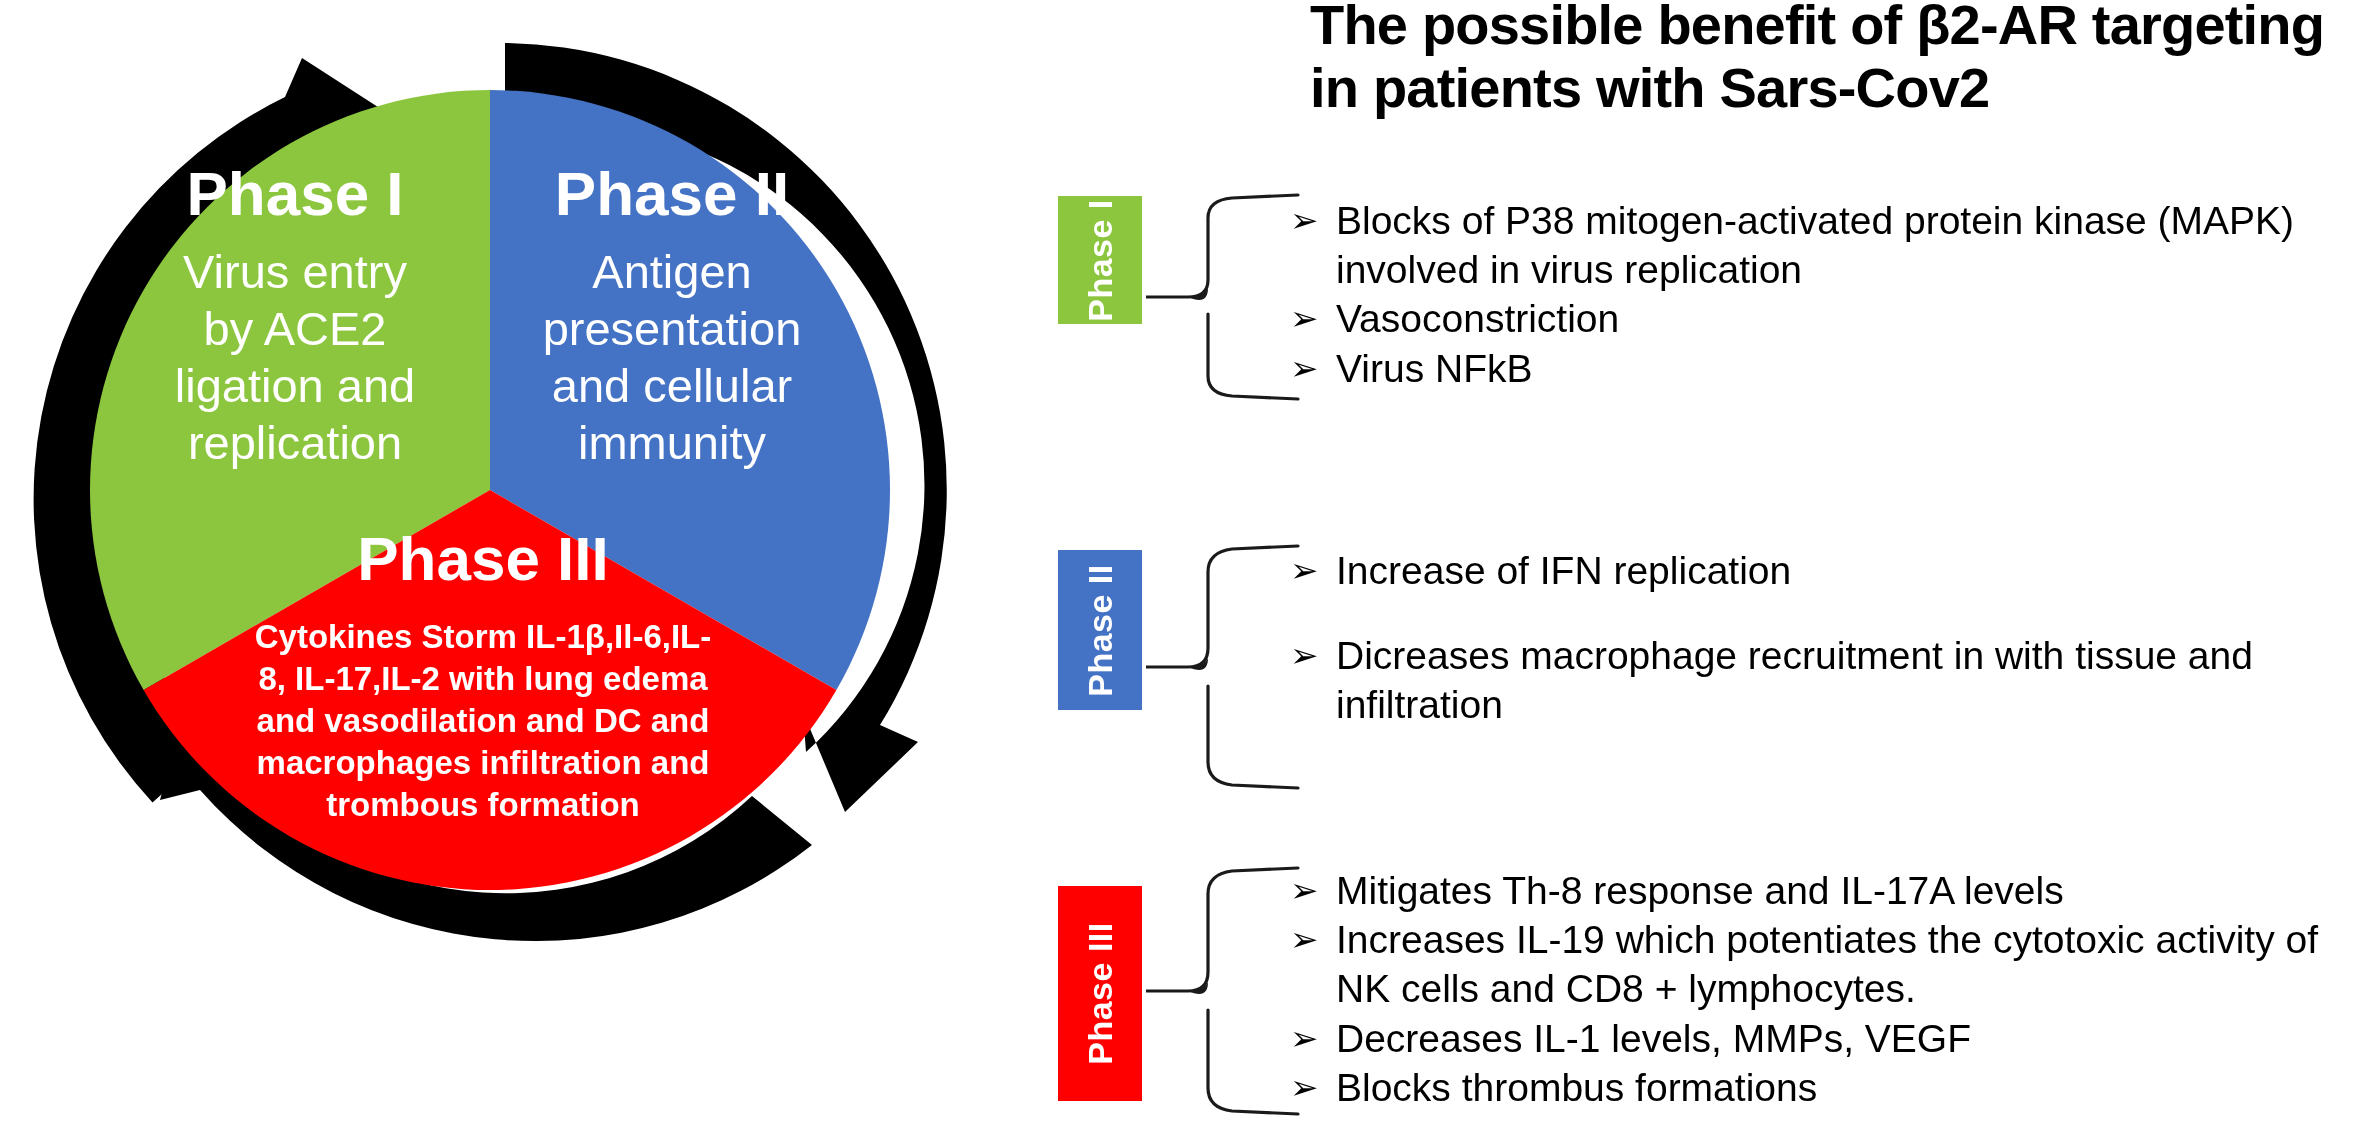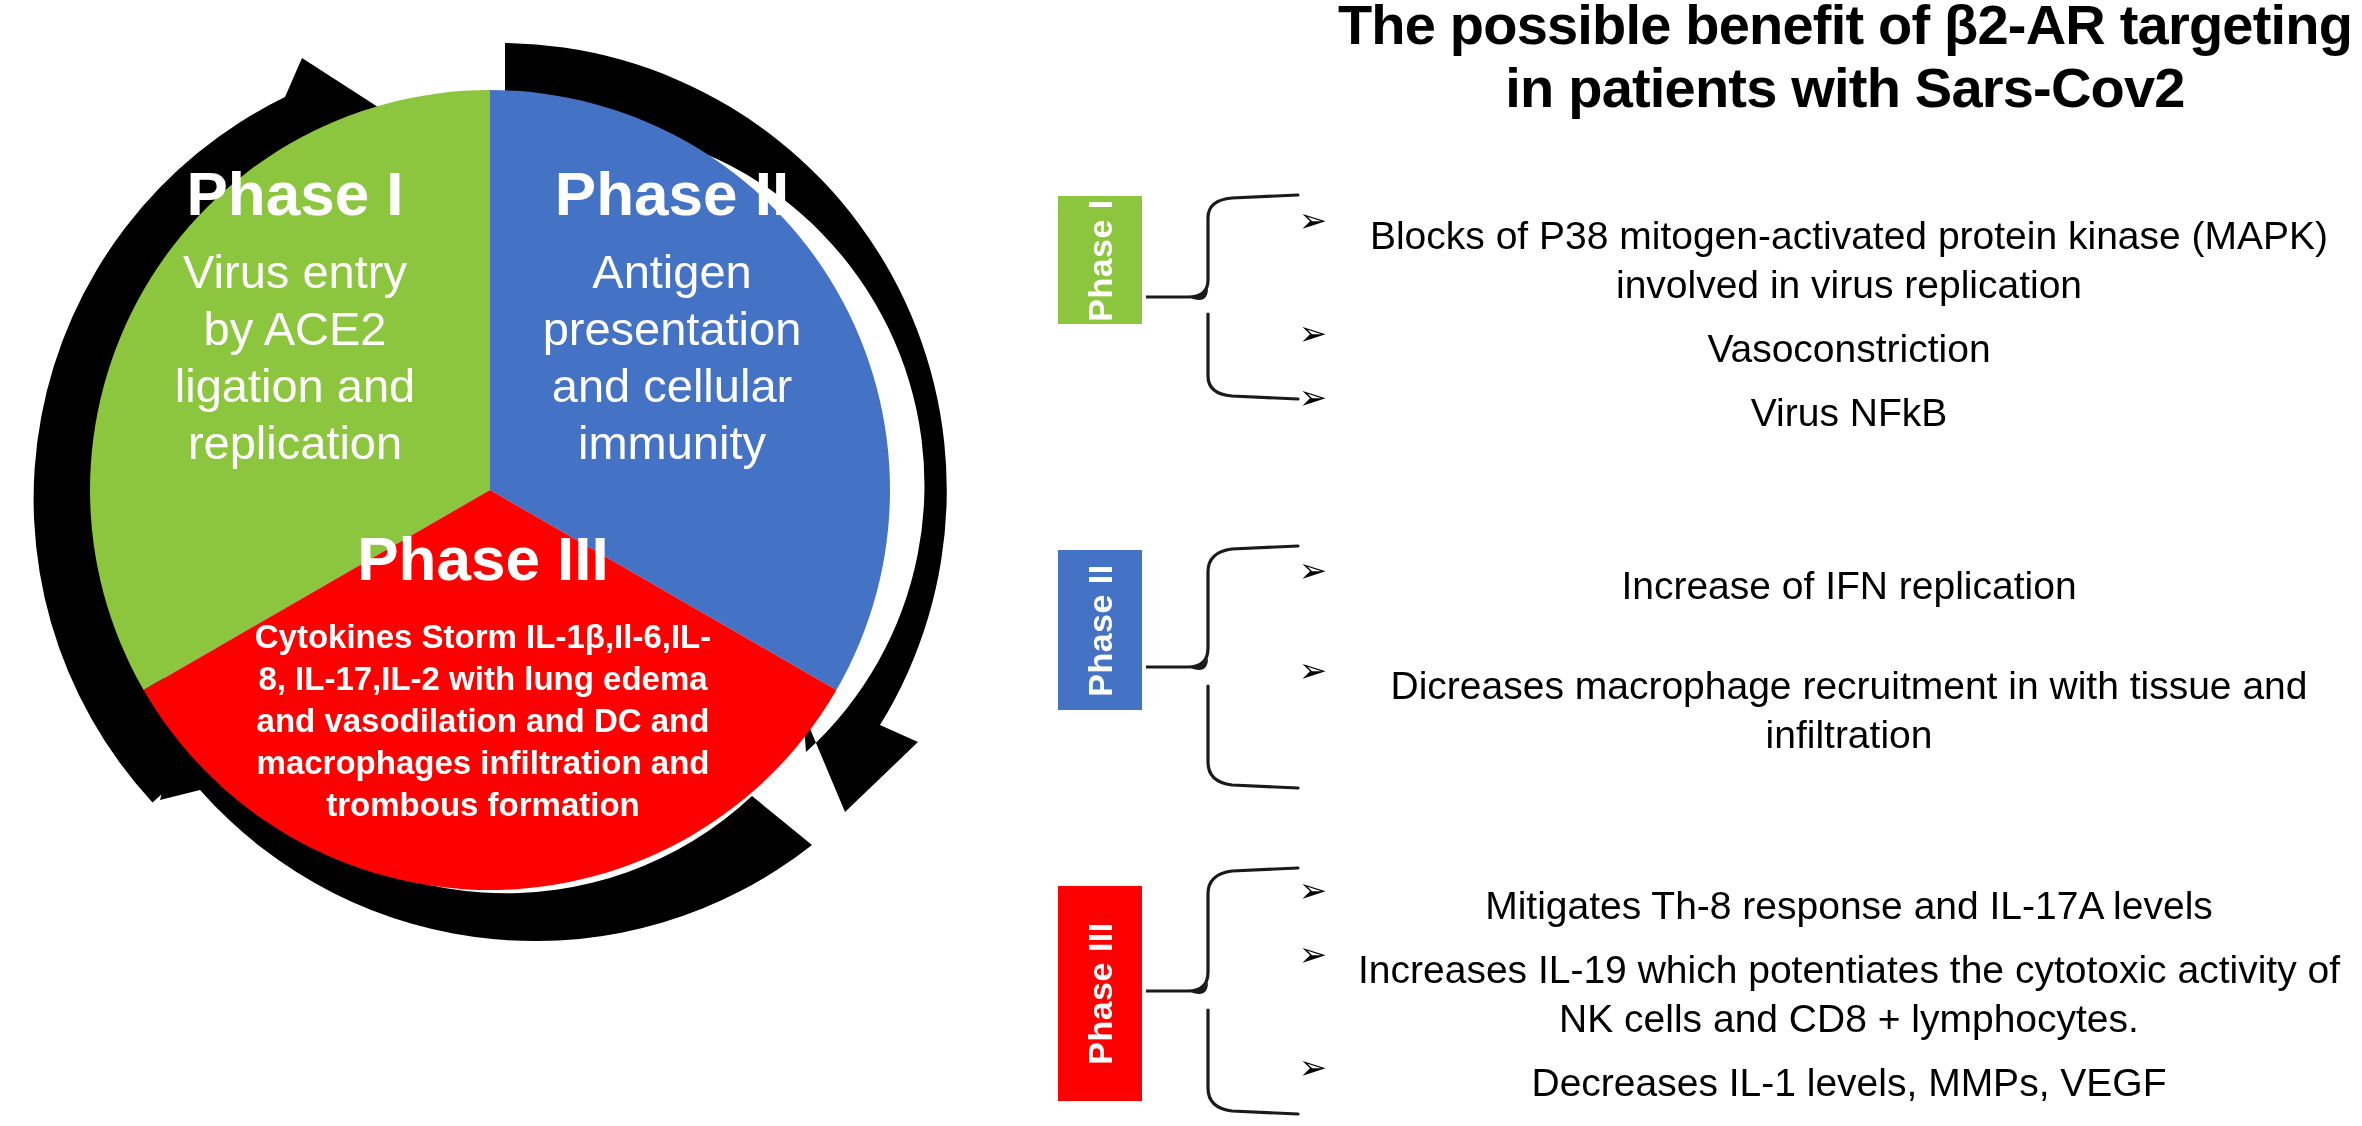--- a/index.html
+++ b/index.html
@@ -34,21 +34,20 @@
     fill: #ffffff;
   }
 
   
   #right-panel {
     position: absolute;
     left: 1040px;
     top: 0px;
     width: 1322px;
     height: 1126px;
-    text-align: center;
   }
 
   #headline {
     position: absolute;
     left: 270px;
     top: -6px;
     width: 1070px;
     font-size: 56px;
     font-weight: bold;
     line-height: 1.12;
@@ -116,21 +115,20 @@
 
   .bullet-mark {
     flex: 0 0 auto;
     width: 46px;
     font-size: 34px;
     line-height: 1.45;
     color: #000000;
   }
   .bullet-text {
     flex: 1 1 auto;
-    margin-top: 15px;
   }
 
   #bottom-edge-fade {
     position: absolute;
     left: 0;
     bottom: 0;
     width: 2362px;
     height: 4px;
     background: #ffffff;
   }

